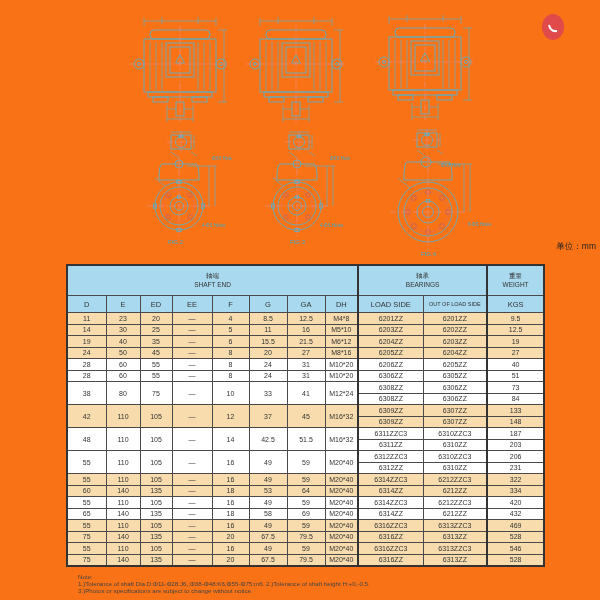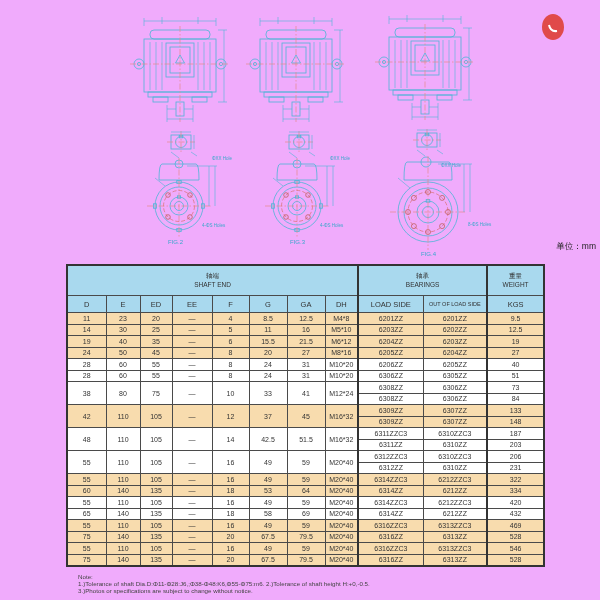--- a/index.html
+++ b/index.html
@@ -1,18 +1,18 @@
 <!DOCTYPE html>
 <html><head>
 <meta charset="utf-8">
 <style>
   html,body{margin:0;padding:0;}
   body{width:600px;height:600px;background:#ffffff;position:relative;overflow:hidden;
        font-family:"Liberation Sans",sans-serif;color:#333;}
-  .page{position:absolute;inset:0;background:#f0abfc;}
+  .page{position:absolute;inset:0;background:#f97316;}
 
   
   .drawings{position:absolute;left:0;top:0;width:600px;height:260px;}
   .c{stroke:#4db5d6;fill:none;stroke-width:0.8;}
   .cf{stroke:#4db5d6;fill:none;stroke-width:0.6;}
   .r{stroke:#e58a8a;fill:none;stroke-width:0.7;stroke-dasharray:6 2 1.5 2;}
   .rb{stroke:#d87070;fill:none;stroke-width:0.7;stroke-dasharray:4 2;}
   .hole{stroke:#c25f5f;fill:none;stroke-width:0.8;}
   .figtxt{fill:#3aa8cc;font-size:6px;font-family:"Liberation Sans",sans-serif;}
   .anntxt{fill:#3aa8cc;font-size:4.5px;font-family:"Liberation Sans",sans-serif;}

